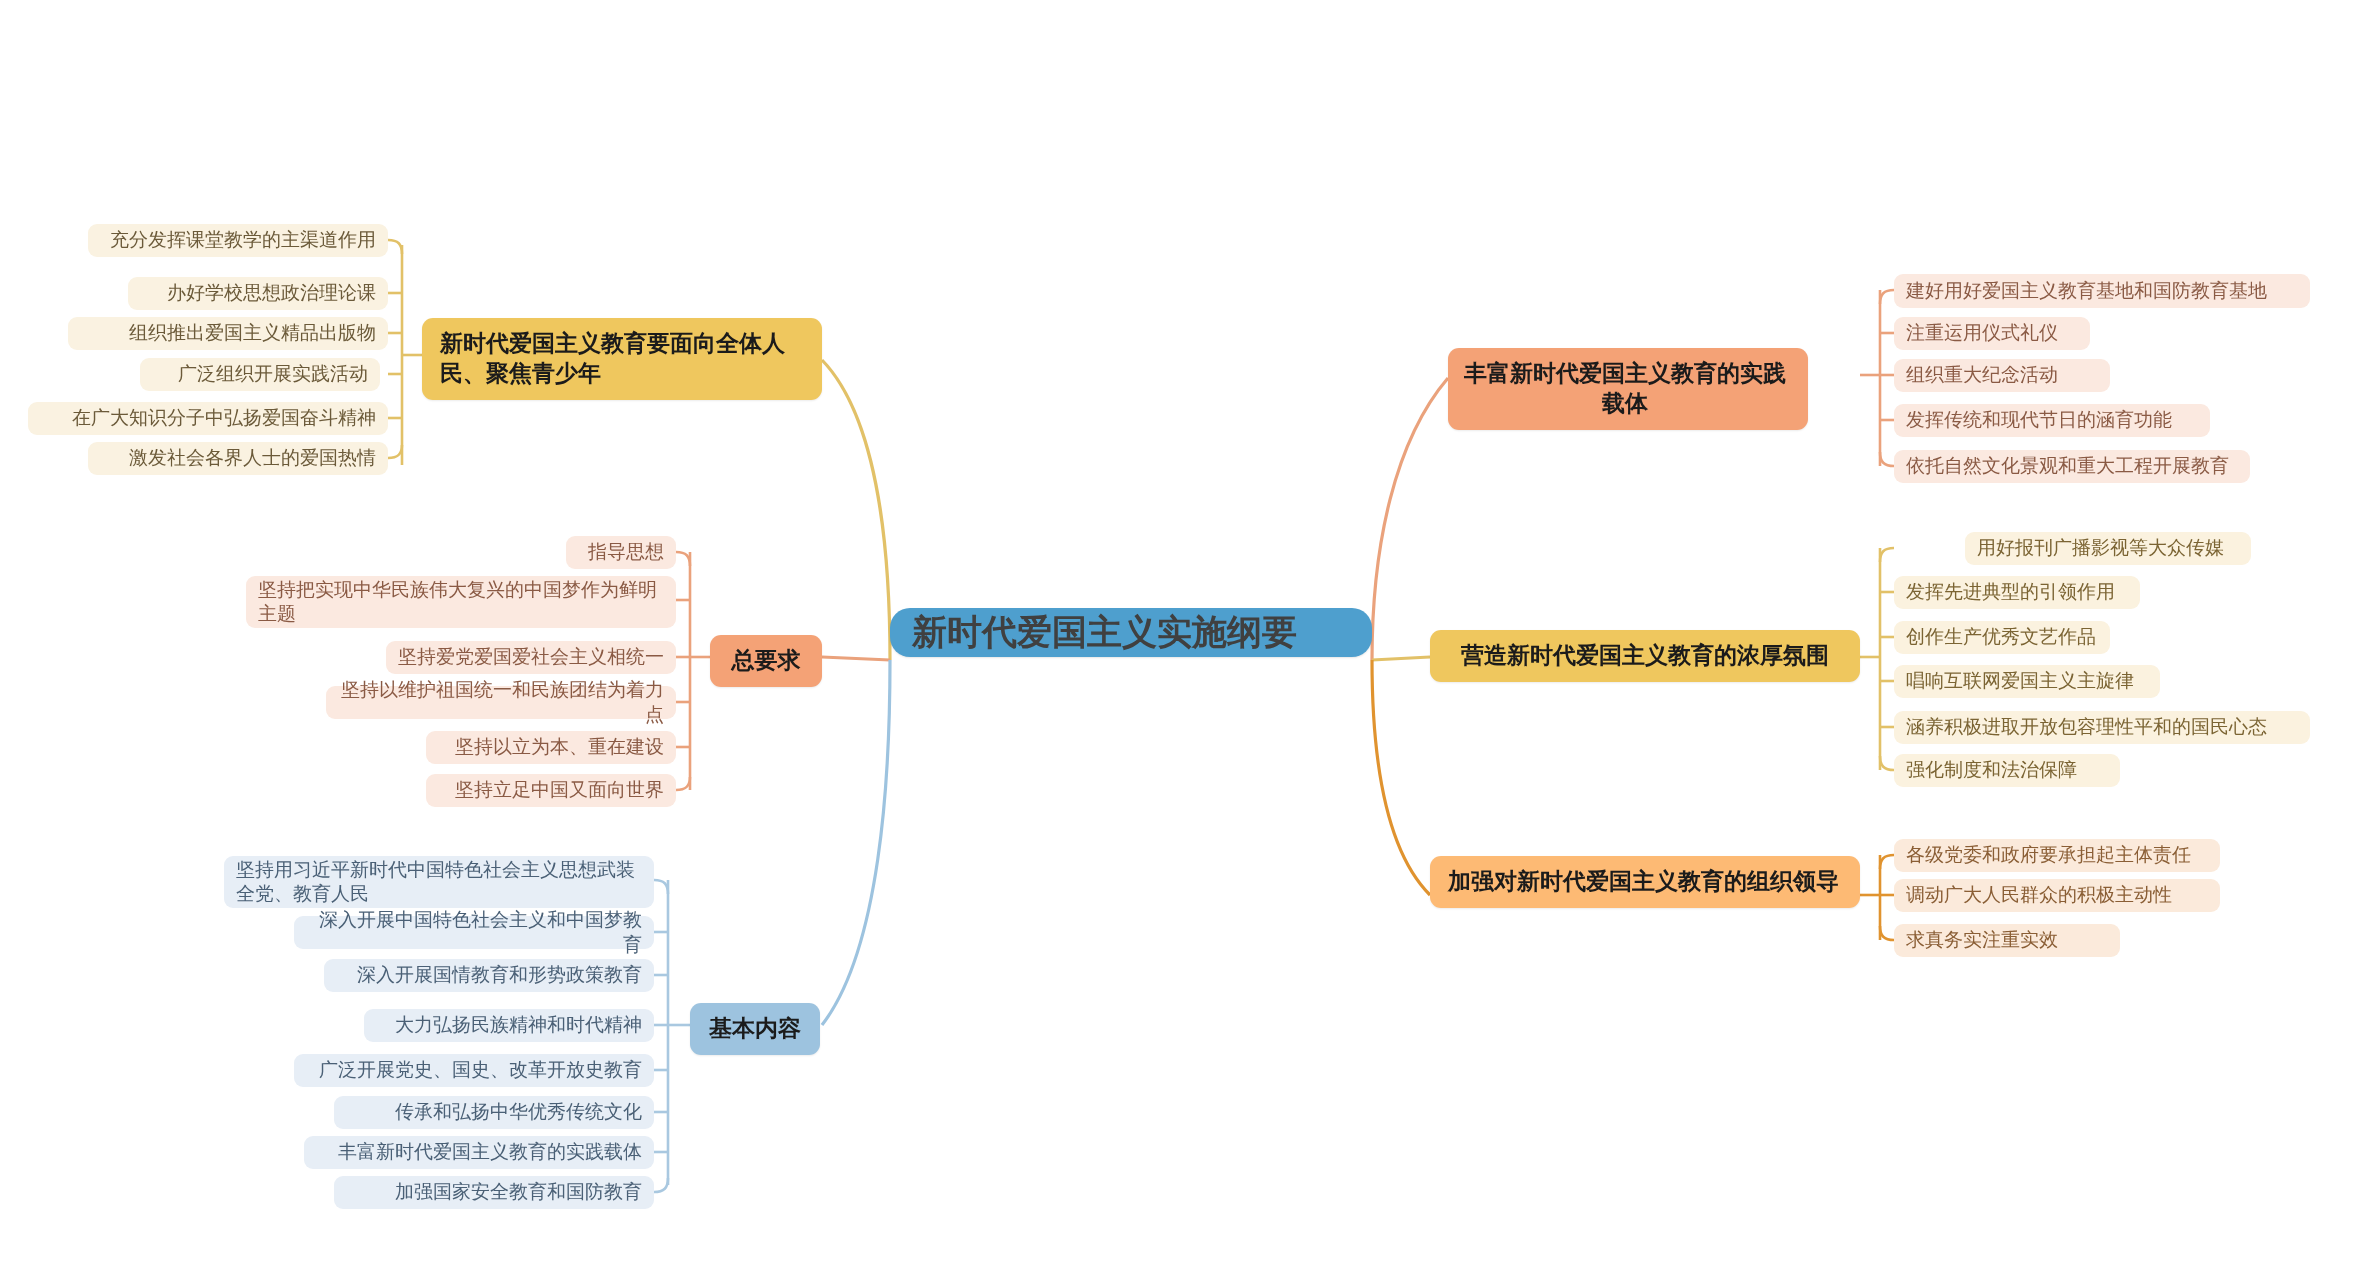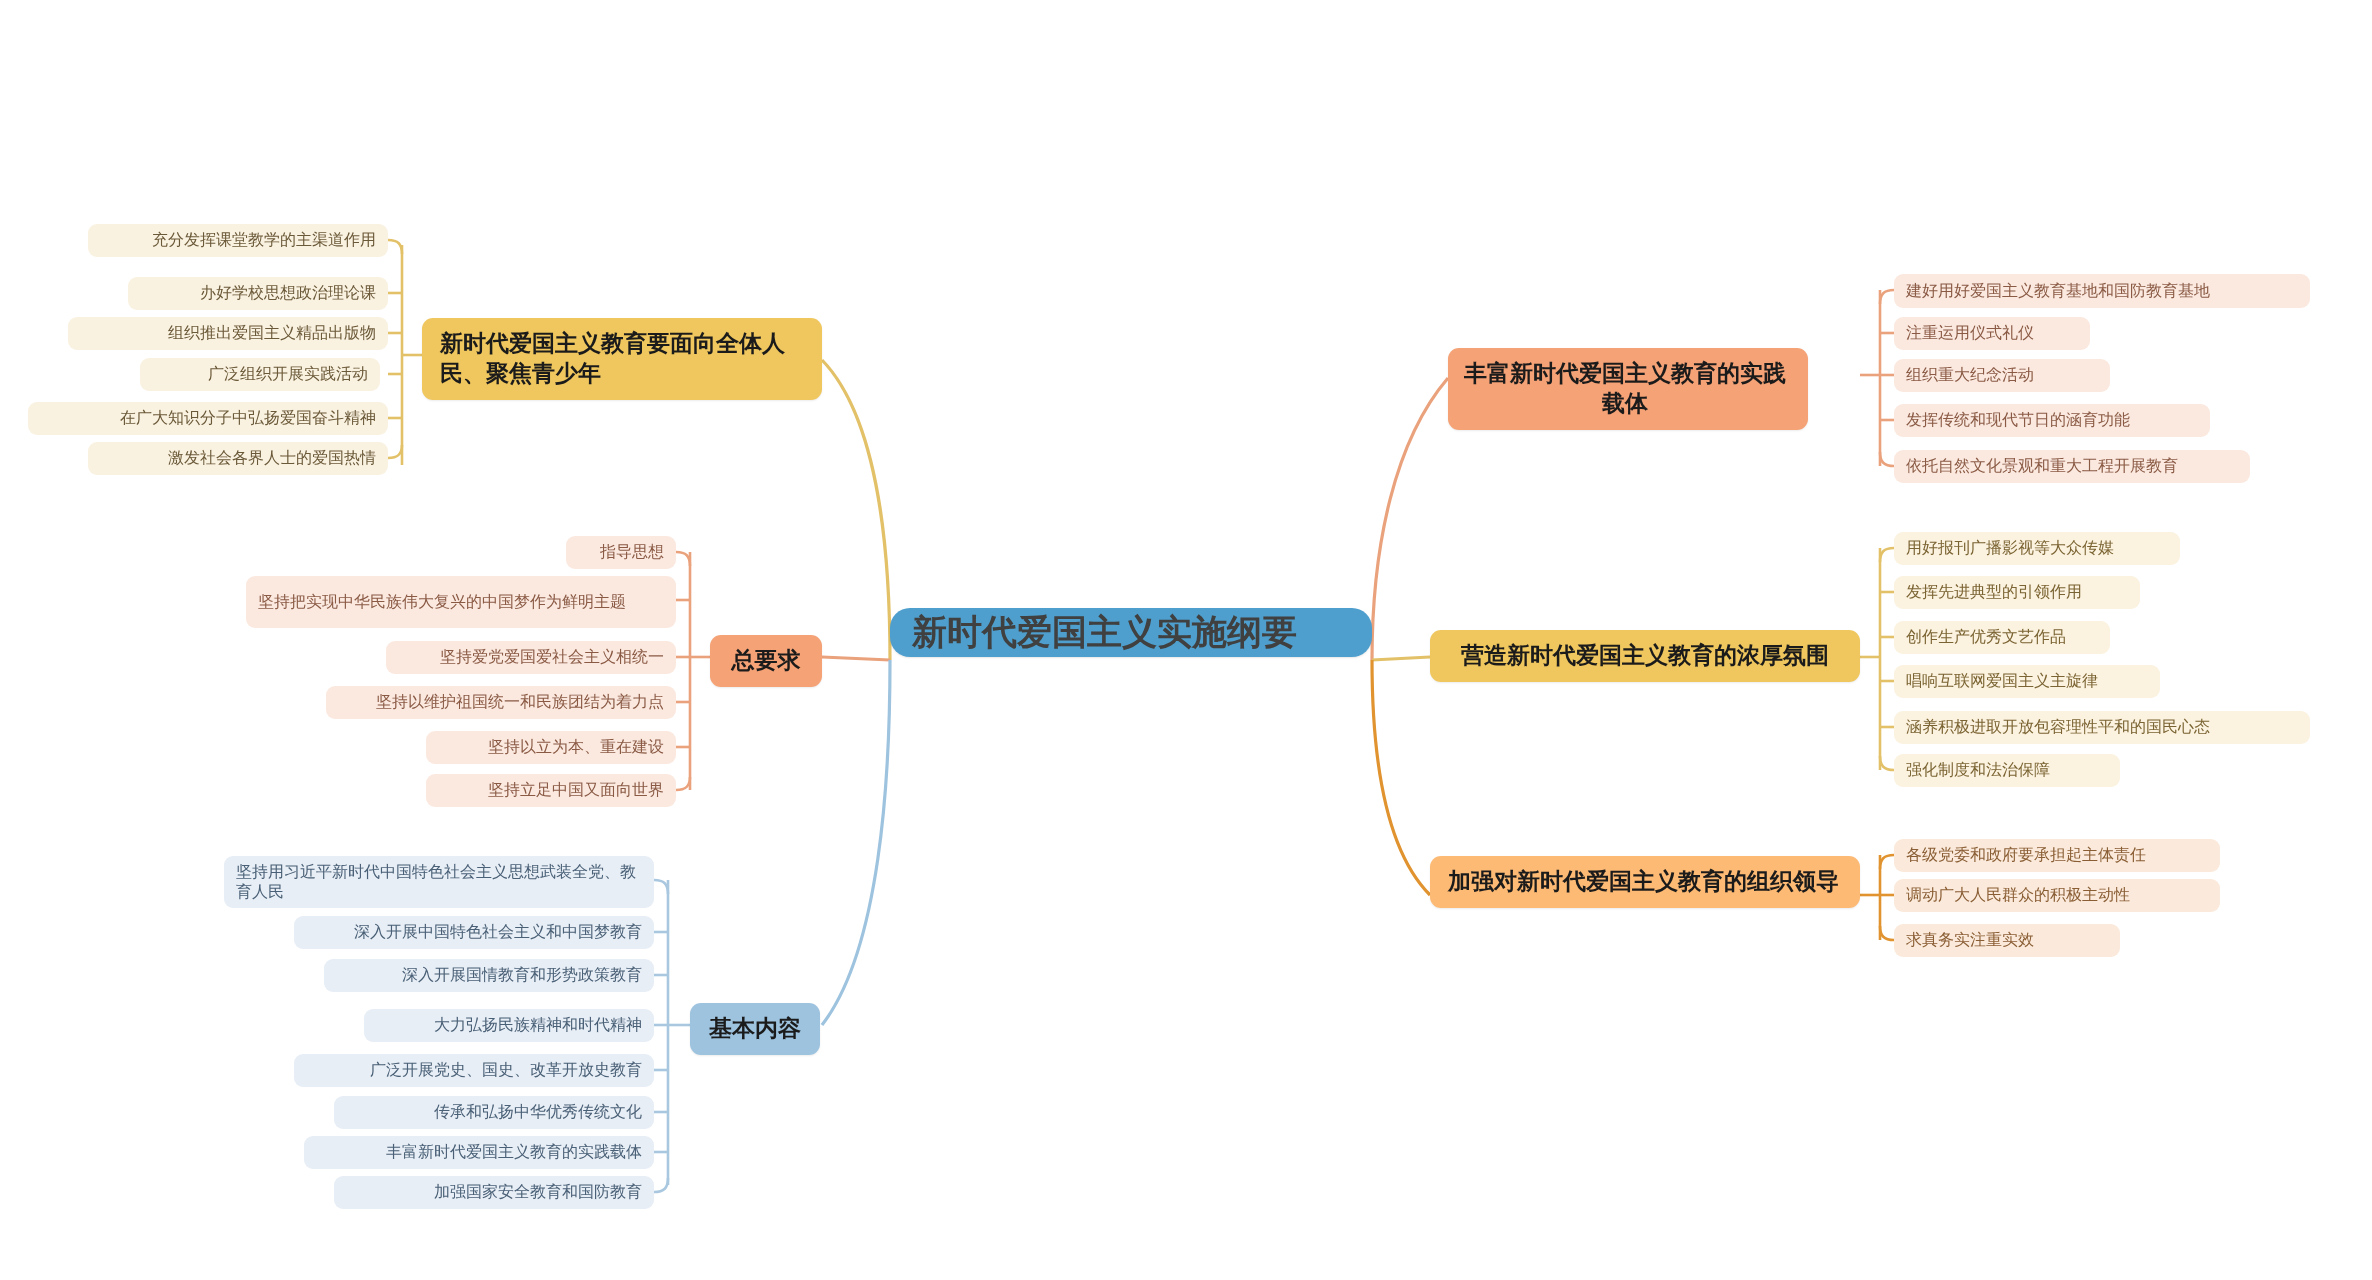--- a/index.html
+++ b/index.html
@@ -26,21 +26,21 @@
     box-shadow:0 1px 2px rgba(0,0,0,.08);
   }
   .m-yellow{background:#efc75e;}
   .m-orange{background:#f4a276;}
   .m-deeporange{background:#fdba74;}
   .m-blue{background:#9dc3df;}
   .m-salmon{background:#f4a276;}
 
   
   .leaf{
-    border-radius:9px;padding:6px 12px;font-size:16px;line-height:1.3;
+    border-radius:9px;padding:6px 12px;font-size:19px;line-height:1.3;
     font-weight:500;
   }
   .leaf.two{line-height:1.26;}
   .l-cream{background:#faf2e1;color:#6b5a39;}
   .l-peach{background:#fbe9e0;color:#8a5a44;}
   .l-blue {background:#e7eef6;color:#4a6076;}
   .l-yellowtint{background:#fbf2df;color:#7b6433;}
   .l-orangetint{background:#fbeadb;color:#8a5e35;}
 
   .ra{justify-content:flex-end;text-align:right;}
@@ -219,21 +219,21 @@
     <span class="txt">发挥传统和现代节日的涵育功能</span>
     </div>
   <div class="node leaf l-peach la" style="left:1894px;top:450px;width:356px;height:33px;">
     <span class="txt">依托自然文化景观和重大工程开展教育</span>
     </div>
 
   <div class="node main m-yellow" style="left:1430px;top:630px;width:430px;justify-content:center;text-align:center;">
     <span class="txt">营造新时代爱国主义教育的浓厚氛围</span>
   </div>
 
-  <div class="node leaf l-yellowtint la" style="left:1894px;top:532px;width:286px;height:33px;">
+  <div class="node leaf l-yellowtint la" style="left:1965px;top:532px;width:286px;height:33px;">
     <span class="txt">用好报刊广播影视等大众传媒</span>
     </div>
   <div class="node leaf l-yellowtint la" style="left:1894px;top:576px;width:246px;height:33px;">
     <span class="txt">发挥先进典型的引领作用</span>
     </div>
   <div class="node leaf l-yellowtint la" style="left:1894px;top:621px;width:216px;height:33px;">
     <span class="txt">创作生产优秀文艺作品</span>
     </div>
   <div class="node leaf l-yellowtint la" style="left:1894px;top:665px;width:266px;height:33px;">
     <span class="txt">唱响互联网爱国主义主旋律</span>

